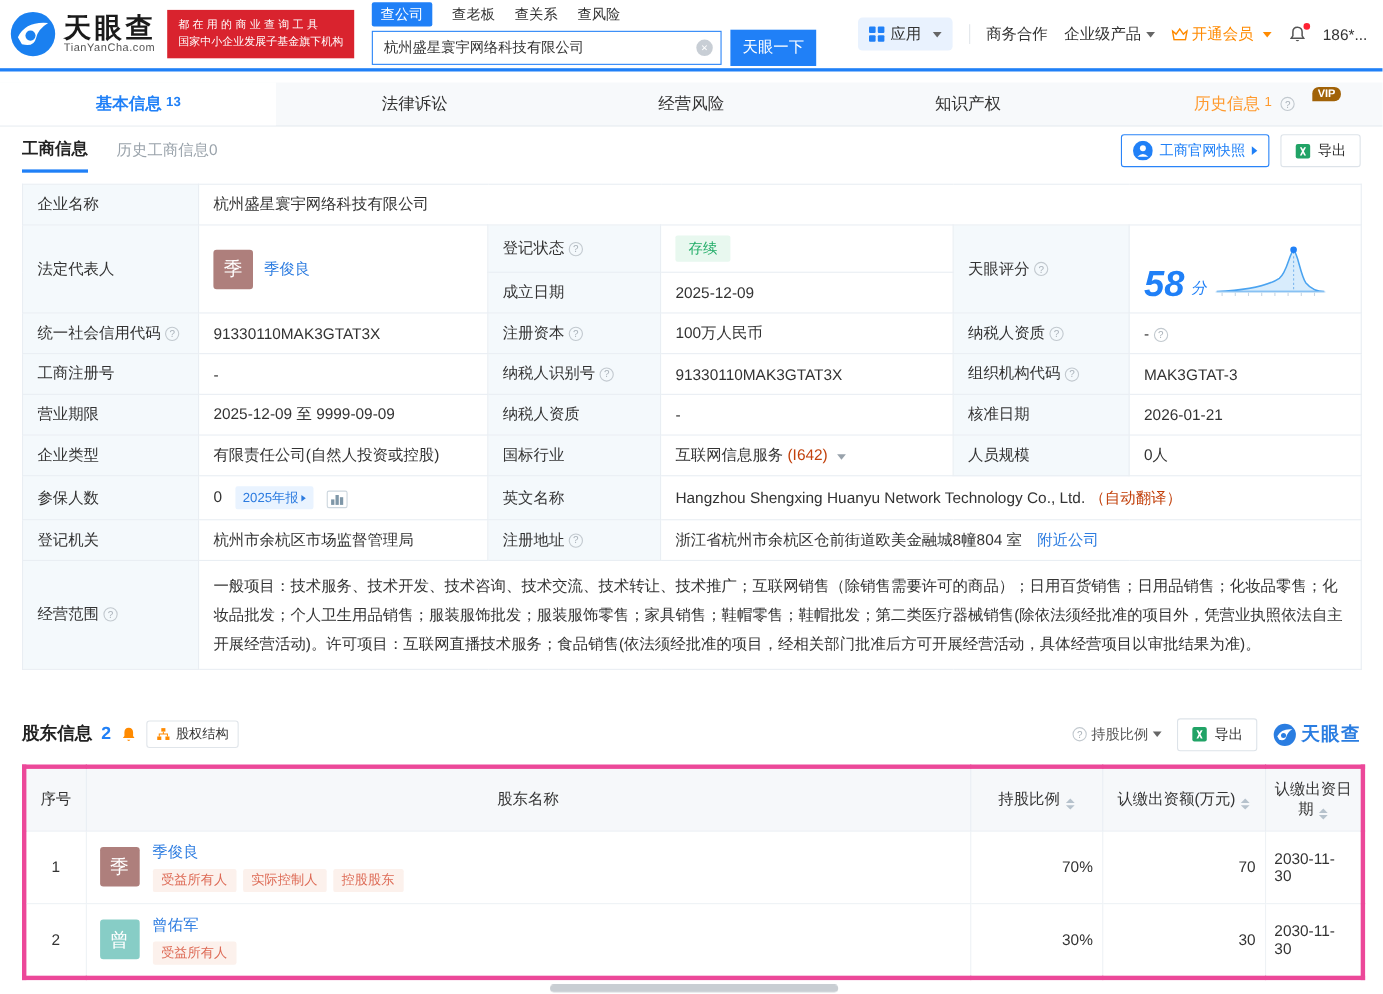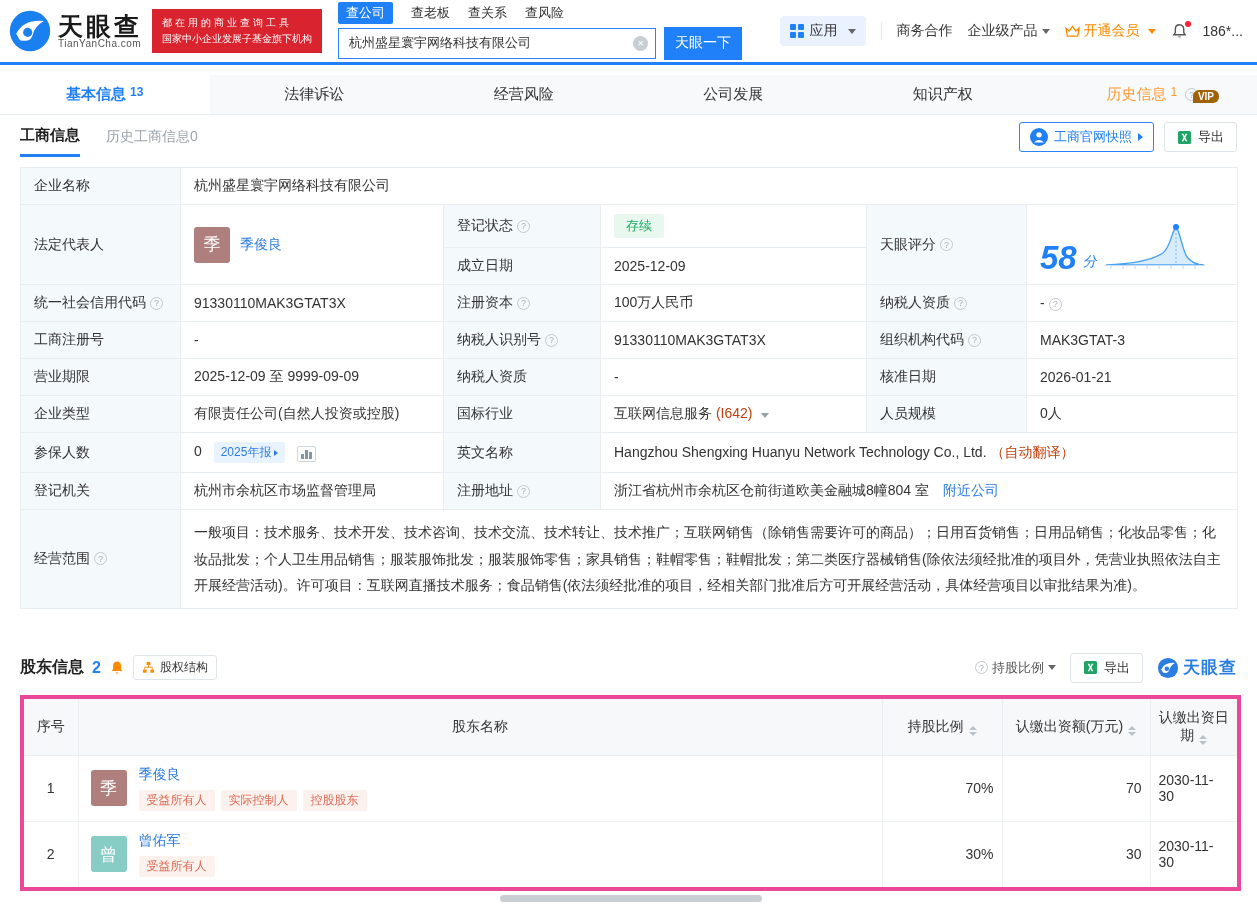--- a/index.html
+++ b/index.html
@@ -40,21 +40,21 @@
   .blue-line { height:3px; background:#2080f7; }
 
   
   .main-tabs { margin-top:10px; height:40px; background:#f7f9fb; border-bottom:1px solid #e7ecf0; display:flex; }
   .mtab { flex:1; display:flex; align-items:center; justify-content:center; font-size:15px; color:#333; cursor:pointer; position:relative; gap:4px; }
   .mtab .cnt { font-size:12px; margin-top:-6px; }
   .mtab.active { color:#2080f7; font-weight:bold; background:#fff; }
   .mtab.active .cnt { color:#2080f7; }
   .mtab.history { color:#ff9a2e; }
   .mtab.history .cnt { color:#ff9a2e; }
-  .vip-badge { position:absolute; top:15px; right:38px; background:#a16207; color:#fff; font-size:10px; font-weight:bold; padding:1px 5px; border-radius:6px 6px 6px 0; }
+  .vip-badge { position:absolute; top:4px; right:38px; background:#a16207; color:#fff; font-size:10px; font-weight:bold; padding:1px 5px; border-radius:6px 6px 6px 0; }
   .q { display:inline-flex; width:13px; height:13px; border:1px solid #c2c9cf; border-radius:50%; color:#aab2ba; font-size:9px; align-items:center; justify-content:center; margin-left:4px; vertical-align:1px; cursor:pointer; }
   .q::before { content:"?"; }
 
   
   .sub-header { height:44px; display:flex; align-items:center; padding:0 20px; }
   .subtab-active { font-size:15px; font-weight:bold; color:#222; position:relative; padding-bottom:9px; margin-bottom:-9px; border-bottom:3px solid #2080f7; cursor:pointer; }
   .subtab-muted { font-size:14px; color:#9aa3ab; margin-left:26px; cursor:pointer; }
   .sub-actions { margin-left:auto; display:flex; gap:10px; }
   .btn-outline-blue { display:flex; align-items:center; gap:6px; height:30px; padding:0 10px; border:1px solid #2a84f8; border-radius:3px; color:#2080f7; font-size:13px; background:#fff; cursor:pointer; }
   .tri-r { width:0; height:0; border-top:4px solid transparent; border-bottom:4px solid transparent; border-left:5px solid #2080f7; }
@@ -189,23 +189,20 @@
 <nav class="main-tabs">
   <div class="mtab active">
     <span>基本信息</span>
     <span class="cnt">13</span>
   </div>
   <div class="mtab">
     <span>法律诉讼</span>
   </div>
   <div class="mtab">
     <span>经营风险</span>
-  </div>
-  <div class="mtab">
-    <span>公司发展</span>
   </div>
   <div class="mtab">
     <span>知识产权</span>
   </div>
   <div class="mtab history">
     <span class="vip-badge">VIP</span>
     <span>历史信息</span>
     <span class="cnt">1</span>
     <span class="q"></span>
   </div>

